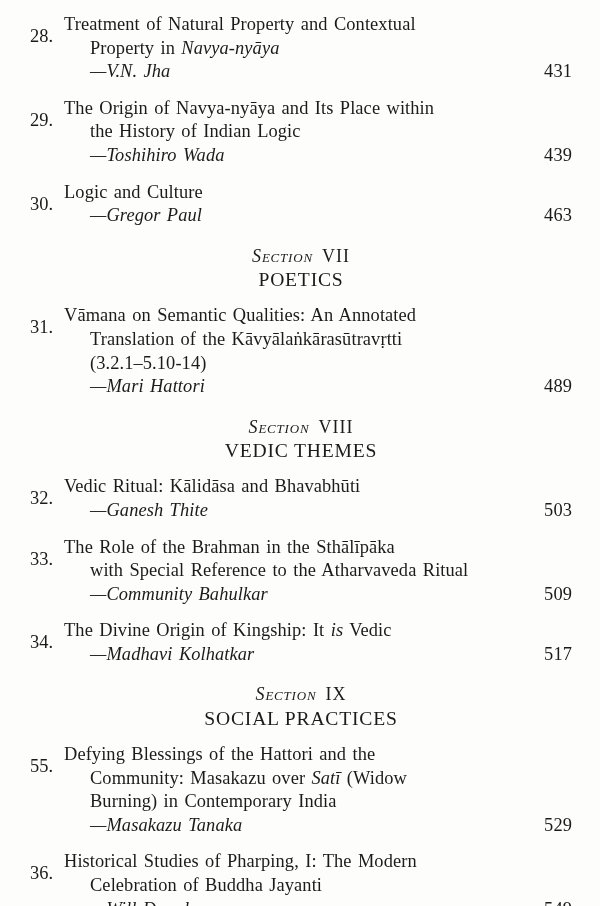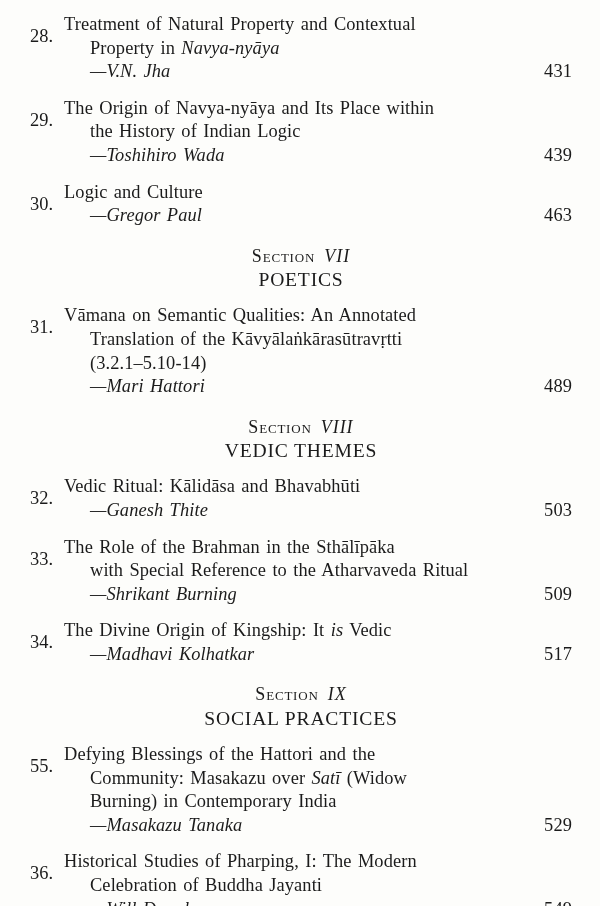--- a/index.html
+++ b/index.html
@@ -59,25 +59,25 @@
     text-align: center;
     margin: 17px 0 12px 0;
   }
   .section-line {
     font-size: 18px;
     line-height: 23.6px;
   }
   .sc {
     font-variant: small-caps;
     letter-spacing: 0.8px;
+    font-style: italic;
   }
   .numeral {
     margin-left: 9px;
     letter-spacing: 1px;
-    font-style: italic;
   }
   .section-title {
     font-size: 19.6px;
     line-height: 24px;
     letter-spacing: 0.8px;
   }
   i { font-style: italic; }
 </style>
 </head>
 <body style="background: rgb(253, 253, 251); color: rgb(27, 27, 27);">
@@ -128,21 +128,21 @@
         <div class="line first"><span class="num">32.</span><span>Vedic Ritual: Kālidāsa and Bhavabhūti</span></div>
         <div class="line author-line">
           <span class="author">—Ganesh Thite</span>
           <span class="page-num">503</span>
         </div>
       </div>
       <div class="entry">
         <div class="line first"><span class="num">33.</span><span>The Role of the Brahman in the Sthālīpāka</span></div>
         <div class="line cont"><span>with Special Reference to the Atharvaveda Ritual</span></div>
         <div class="line author-line">
-          <span class="author">—Shrikant Burning</span>
+          <span class="author">—Community Bahulkar</span>
           <span class="page-num">509</span>
         </div>
       </div>
       <div class="entry">
         <div class="line first"><span class="num">34.</span><span>The Divine Origin of Kingship: It </span><i>is</i><span> Vedic</span></div>
         <div class="line author-line">
           <span class="author">—Madhavi Kolhatkar</span>
           <span class="page-num">517</span>
         </div>
       </div>

